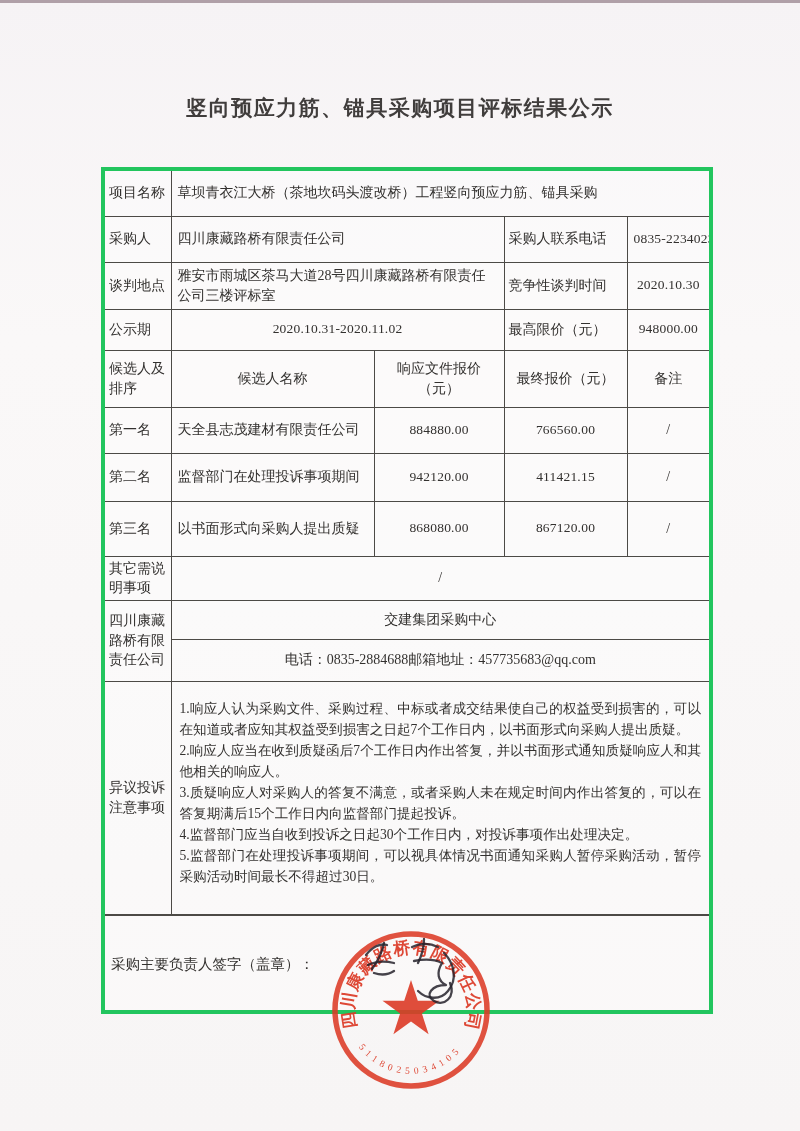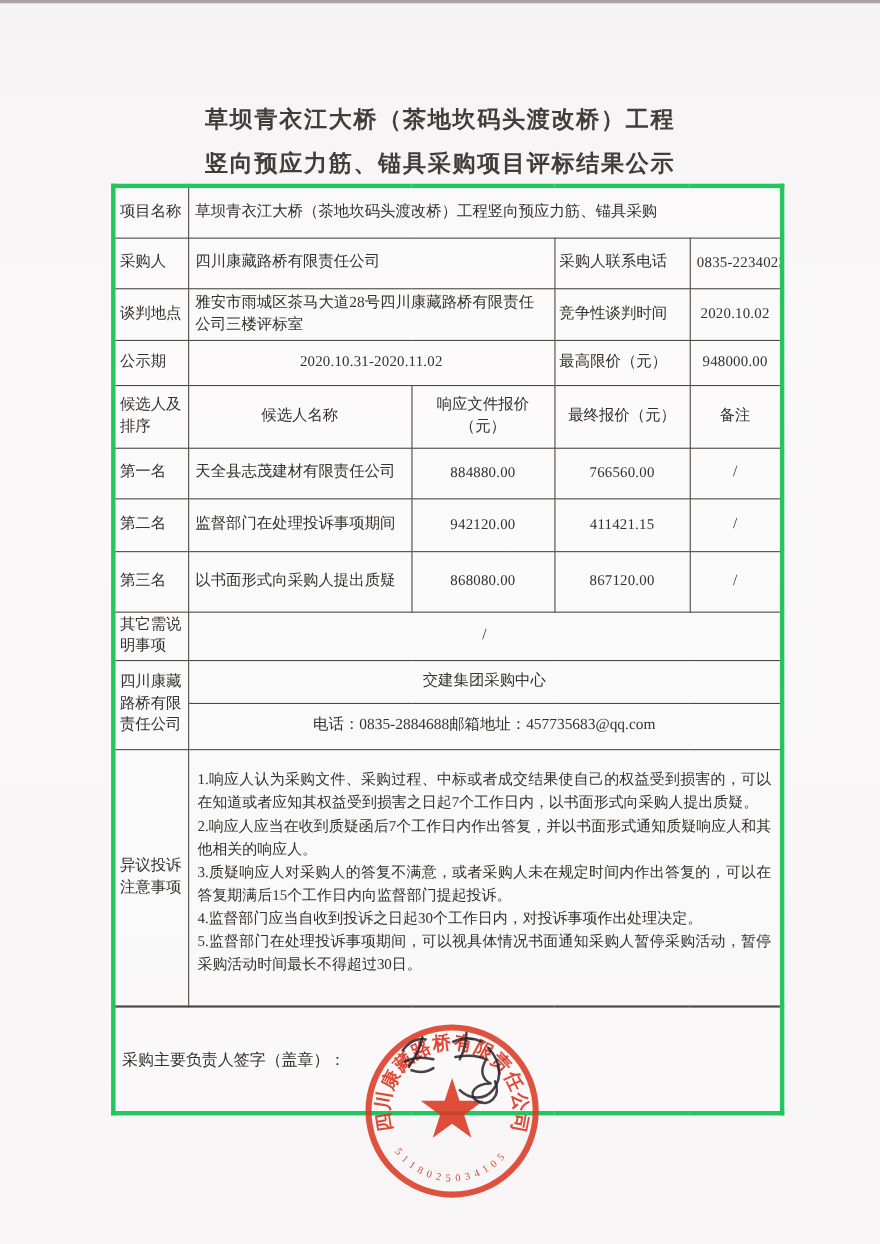--- a/index.html
+++ b/index.html
@@ -50,21 +50,20 @@
   .seal-fill{fill:var(--seal-color);opacity:0.9;}
   .seal-text{fill:var(--seal-color);opacity:0.92;font-family:"Liberation Serif",serif;}
   .sig-stroke{stroke:#24222c;fill:none;stroke-width:2.3;stroke-linecap:round;stroke-linejoin:round;opacity:0.85;}
 </style>
 </head>
 <body>
 
 <div class="scan-edge"></div>
 
 <div class="doc-title">
-  <div>草坝青衣江大桥（茶地坎码头渡改桥）工程</div>
   <div>竖向预应力筋、锚具采购项目评标结果公示</div>
 </div>
 
 <table class="result-table">
   <colgroup>
     <col style="width:68px">
       <col style="width:203px">
       <col style="width:130px">
       <col style="width:123px">
       <col style="width:84px">
@@ -80,21 +79,21 @@
     <td class="lbl">采购人</td>
     <td colspan="2">四川康藏路桥有限责任公司</td>
     <td class="lbl">采购人联系电话</td>
     <td class="num">0835-2234023</td>
   </tr>
 
   <tr style="height:47px">
     <td class="lbl">谈判地点</td>
     <td colspan="2">雅安市雨城区茶马大道28号四川康藏路桥有限责任公司三楼评标室</td>
     <td class="lbl">竞争性谈判时间</td>
-    <td class="num">2020.10.02</td>
+    <td class="num">2020.10.30</td>
   </tr>
 
   <tr style="height:41px">
     <td class="lbl">公示期</td>
     <td colspan="2" class="num">2020.10.31-2020.11.02</td>
     <td class="lbl">最高限价（元）</td>
     <td class="num">948000.00</td>
   </tr>
 
   <tr style="height:57px">

